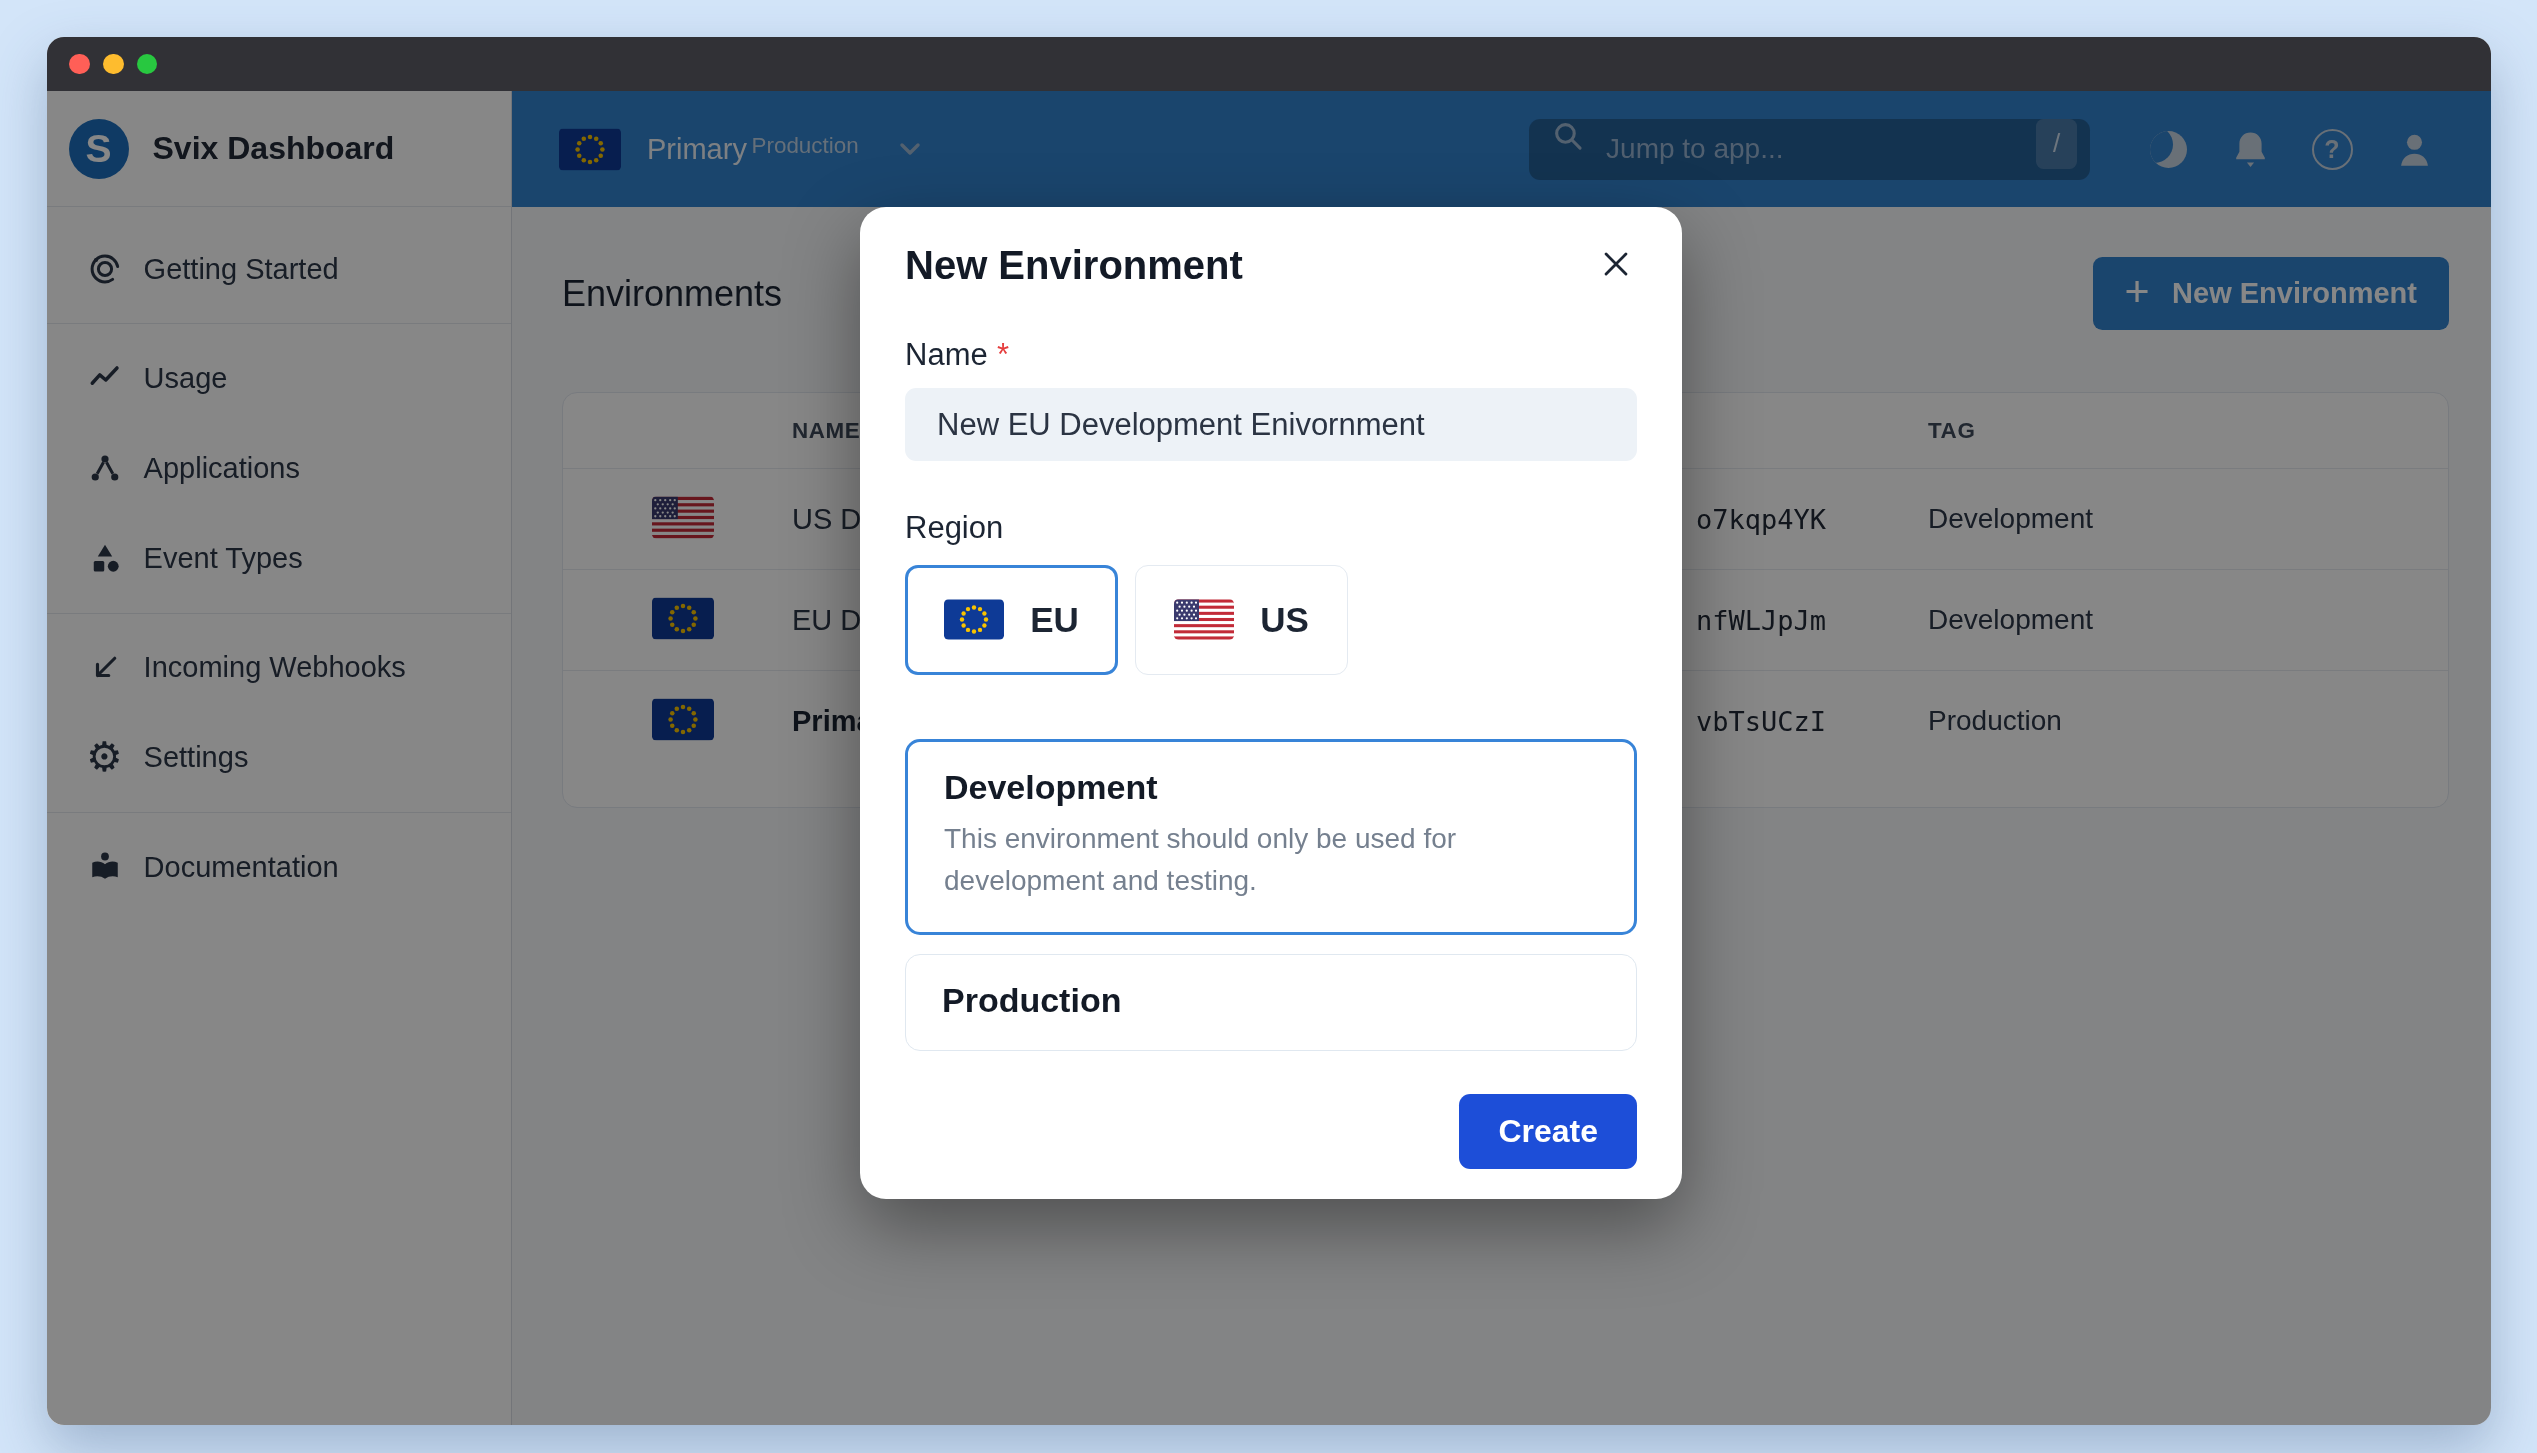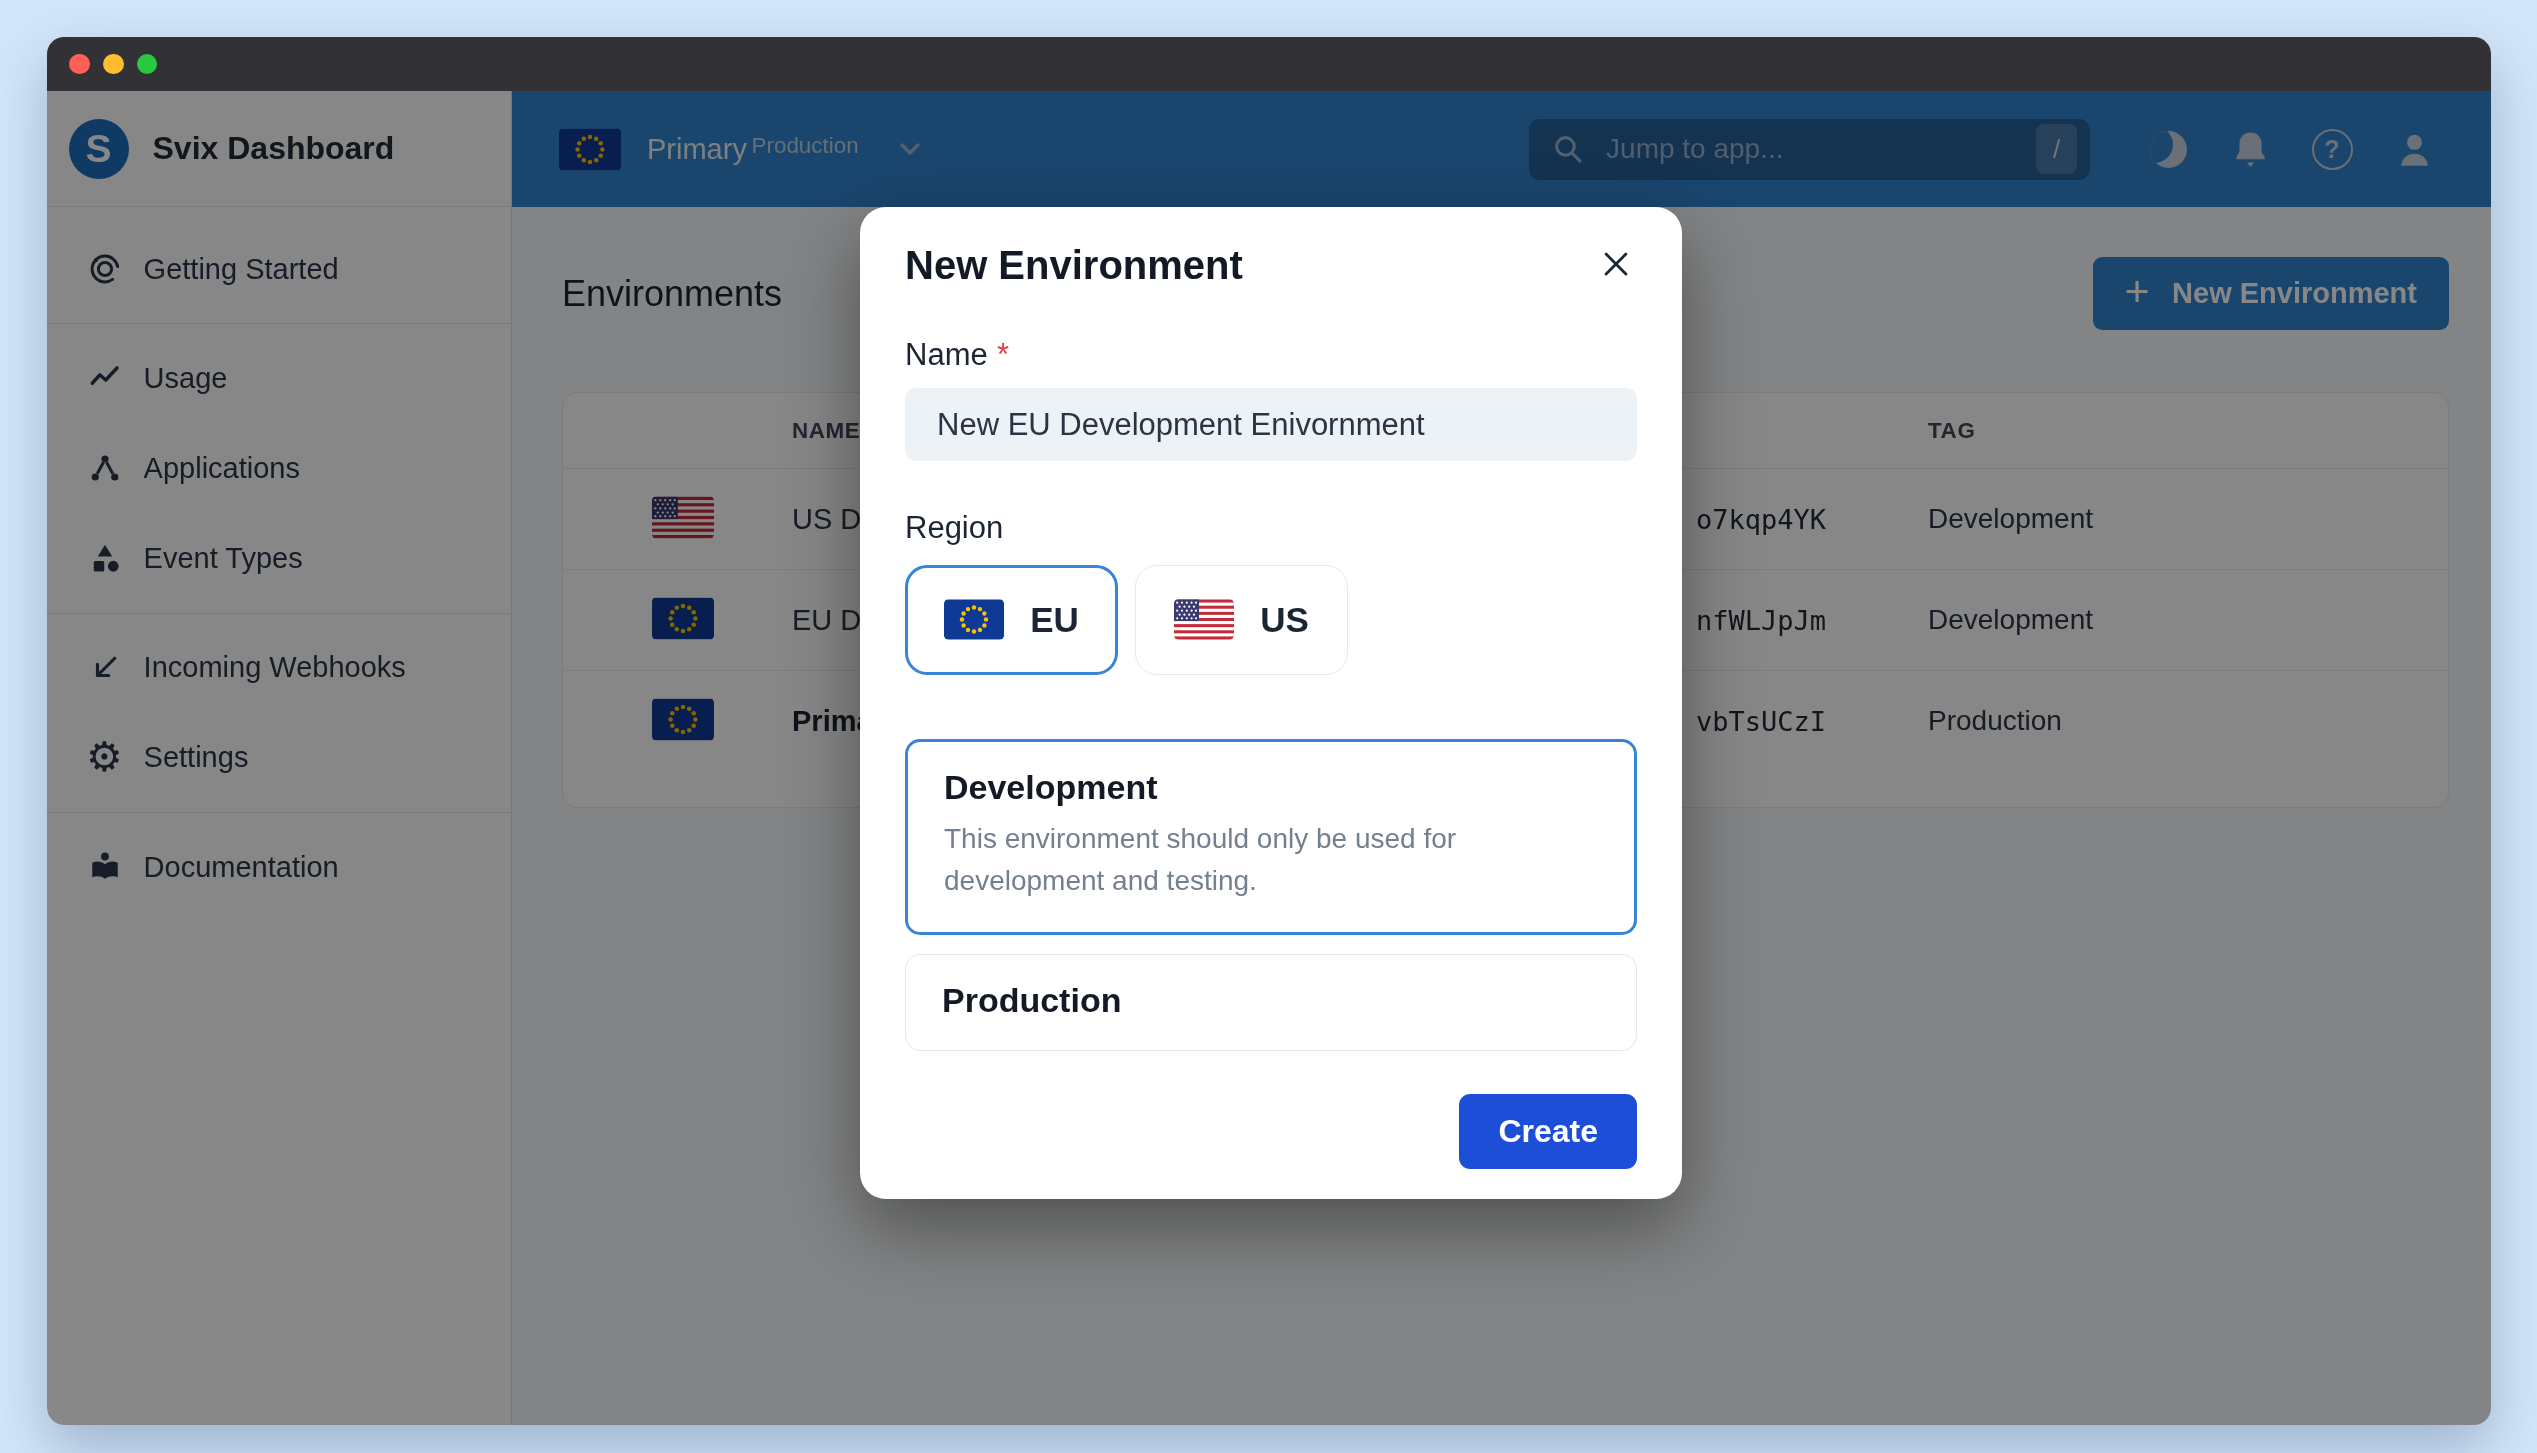--- a/index.html
+++ b/index.html
@@ -31,21 +31,21 @@
   .main{flex:1;display:flex;flex-direction:column;min-width:0;}
   .topbar{height:116px;min-height:116px;background:#3182ce;display:flex;align-items:center;padding:0 36px 0 47px;box-sizing:border-box;}
   .env-switcher{display:flex;align-items:center;gap:26px;cursor:pointer;}
   .flag{display:inline-flex;border-radius:4.7px;overflow:hidden;flex:none;}
   .flag svg{display:block;}
   .env-text{display:flex;flex-direction:row;gap:4.7px;}
   .env-name{font-size:29px;color:#edf2f7;line-height:1;}
   .env-tag{font-size:22.4px;color:#bfd2e4;line-height:1;}
   .chev{color:#9db7d2;margin-left:9.3px;display:flex;}
   .topbar-right{margin-left:auto;display:flex;align-items:center;}
-  .search{width:561px;height:61px;background:rgba(0,0,0,.26);border-radius:11.2px;display:flex;align-items:center;
+  .search{width:561px;height:61px;background:rgba(0,0,0,.26);border-radius:11.2px;display:flex;
           gap:18.7px;padding:0 13px 0 22.4px;margin-right:37px;box-sizing:border-box;}
   .search-icon{color:#9db7d2;display:flex;}
   .search-input{flex:1;min-width:0;background:transparent;border:none;outline:none;font-size:28px;color:#e6eef7;font-family:inherit;}
   .search-input::placeholder{color:#98b3d1;}
   .slash{width:41px;height:50px;border-radius:7.5px;background:rgba(255,255,255,.18);color:#cfdeee;font-size:26px;
          display:flex;align-items:center;justify-content:center;}
   .tb-btn{background:none;border:none;color:#c6d3e1;width:82px;height:84px;display:flex;align-items:center;
           justify-content:center;cursor:pointer;padding:0;}
   .moon{width:37px;height:37px;border-radius:50%;background:#c6d3e1;position:relative;overflow:hidden;}
   .moon::after{content:"";position:absolute;left:-14px;top:-4.7px;width:37px;height:37px;border-radius:50%;background:#3182ce;}
@@ -78,21 +78,21 @@
   .modal{position:absolute;left:813px;top:116px;width:822px;background:#fff;border-radius:26px;z-index:20;
          box-shadow:0 28px 75px rgba(0,0,0,.4);padding:36px 45px 30px;box-sizing:border-box;}
   .modal-head{display:flex;align-items:flex-start;justify-content:space-between;}
   .modal-title{margin:0;font-size:40px;font-weight:700;color:#131a26;}
   .close-btn{background:none;border:none;padding:3.7px;cursor:pointer;color:#1c2533;display:flex;}
   .field-label{display:block;margin-top:49px;font-size:31px;color:#1c2533;}
   .req{color:#e53e3e;margin-left:9.3px;}
   .name-input{margin-top:15px;width:100%;height:73px;background:#edf2f7;border:none;border-radius:11.2px;font-size:31px;
               color:#2b3443;padding:0 32px;box-sizing:border-box;font-family:inherit;outline:none;display:block;}
   .region-row{margin-top:18.7px;display:flex;gap:17px;}
-  .region-btn{width:213px;height:110px;background:#fff;border:1.9px solid #e4eaf1;border-radius:22px;display:flex;
+  .region-btn{width:213px;height:110px;background:#fff;border:1.9px solid #e4eaf1;border-radius:13px;display:flex;
               align-items:center;justify-content:center;gap:26px;cursor:pointer;font-family:inherit;box-sizing:border-box;}
   .region-btn.selected{border:3.7px solid #3884d8;}
   .region-name{font-size:35px;font-weight:700;color:#1c2533;}
   .type-card{margin-top:18.7px;border:1.9px solid #e0e8f0;border-radius:15px;padding:26px 36px 30px;cursor:pointer;box-sizing:border-box;}
   .type-card.selected{border:3.7px solid #3884d8;margin-top:64px;}
   .type-title{font-size:34px;font-weight:700;color:#131a26;}
   .type-desc{margin:11.2px 0 0;font-size:28px;line-height:1.5;color:#75808f;}
   .modal-footer{margin-top:43px;display:flex;justify-content:flex-end;}
   .create-btn{height:75px;padding:0 39px;background:#1d4ed8;color:#fff;border:none;border-radius:11.2px;font-size:32px;
               font-weight:700;font-family:inherit;cursor:pointer;}

